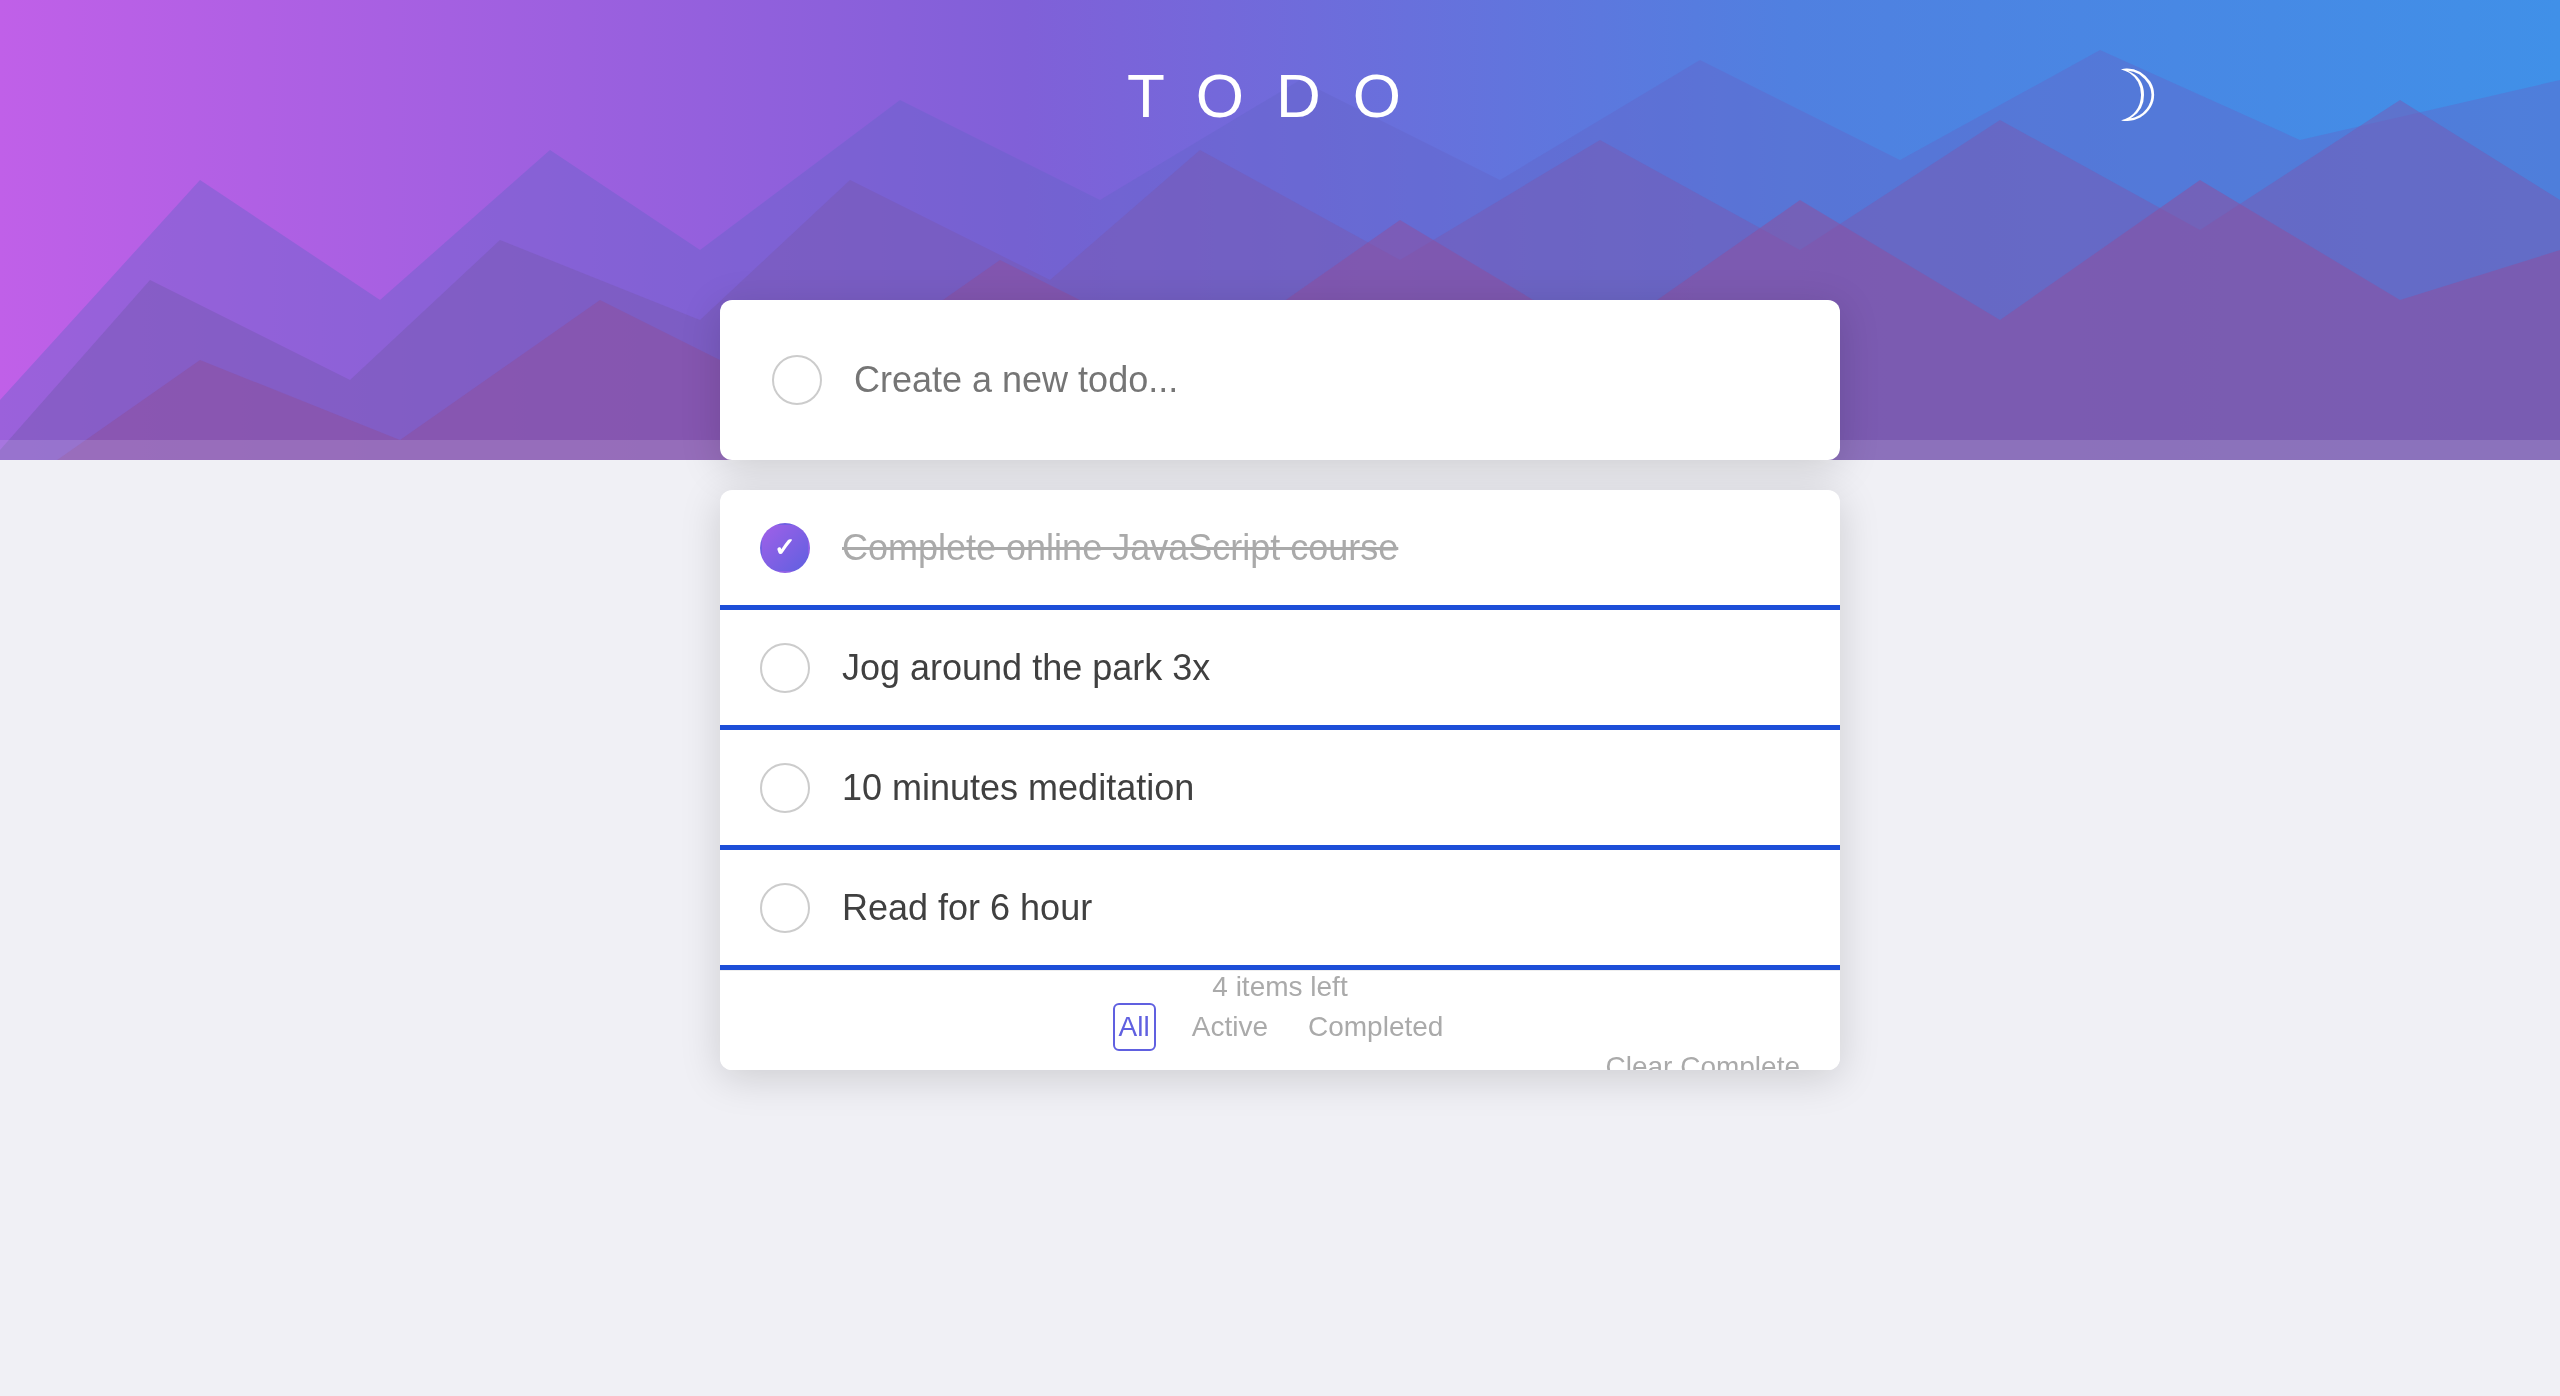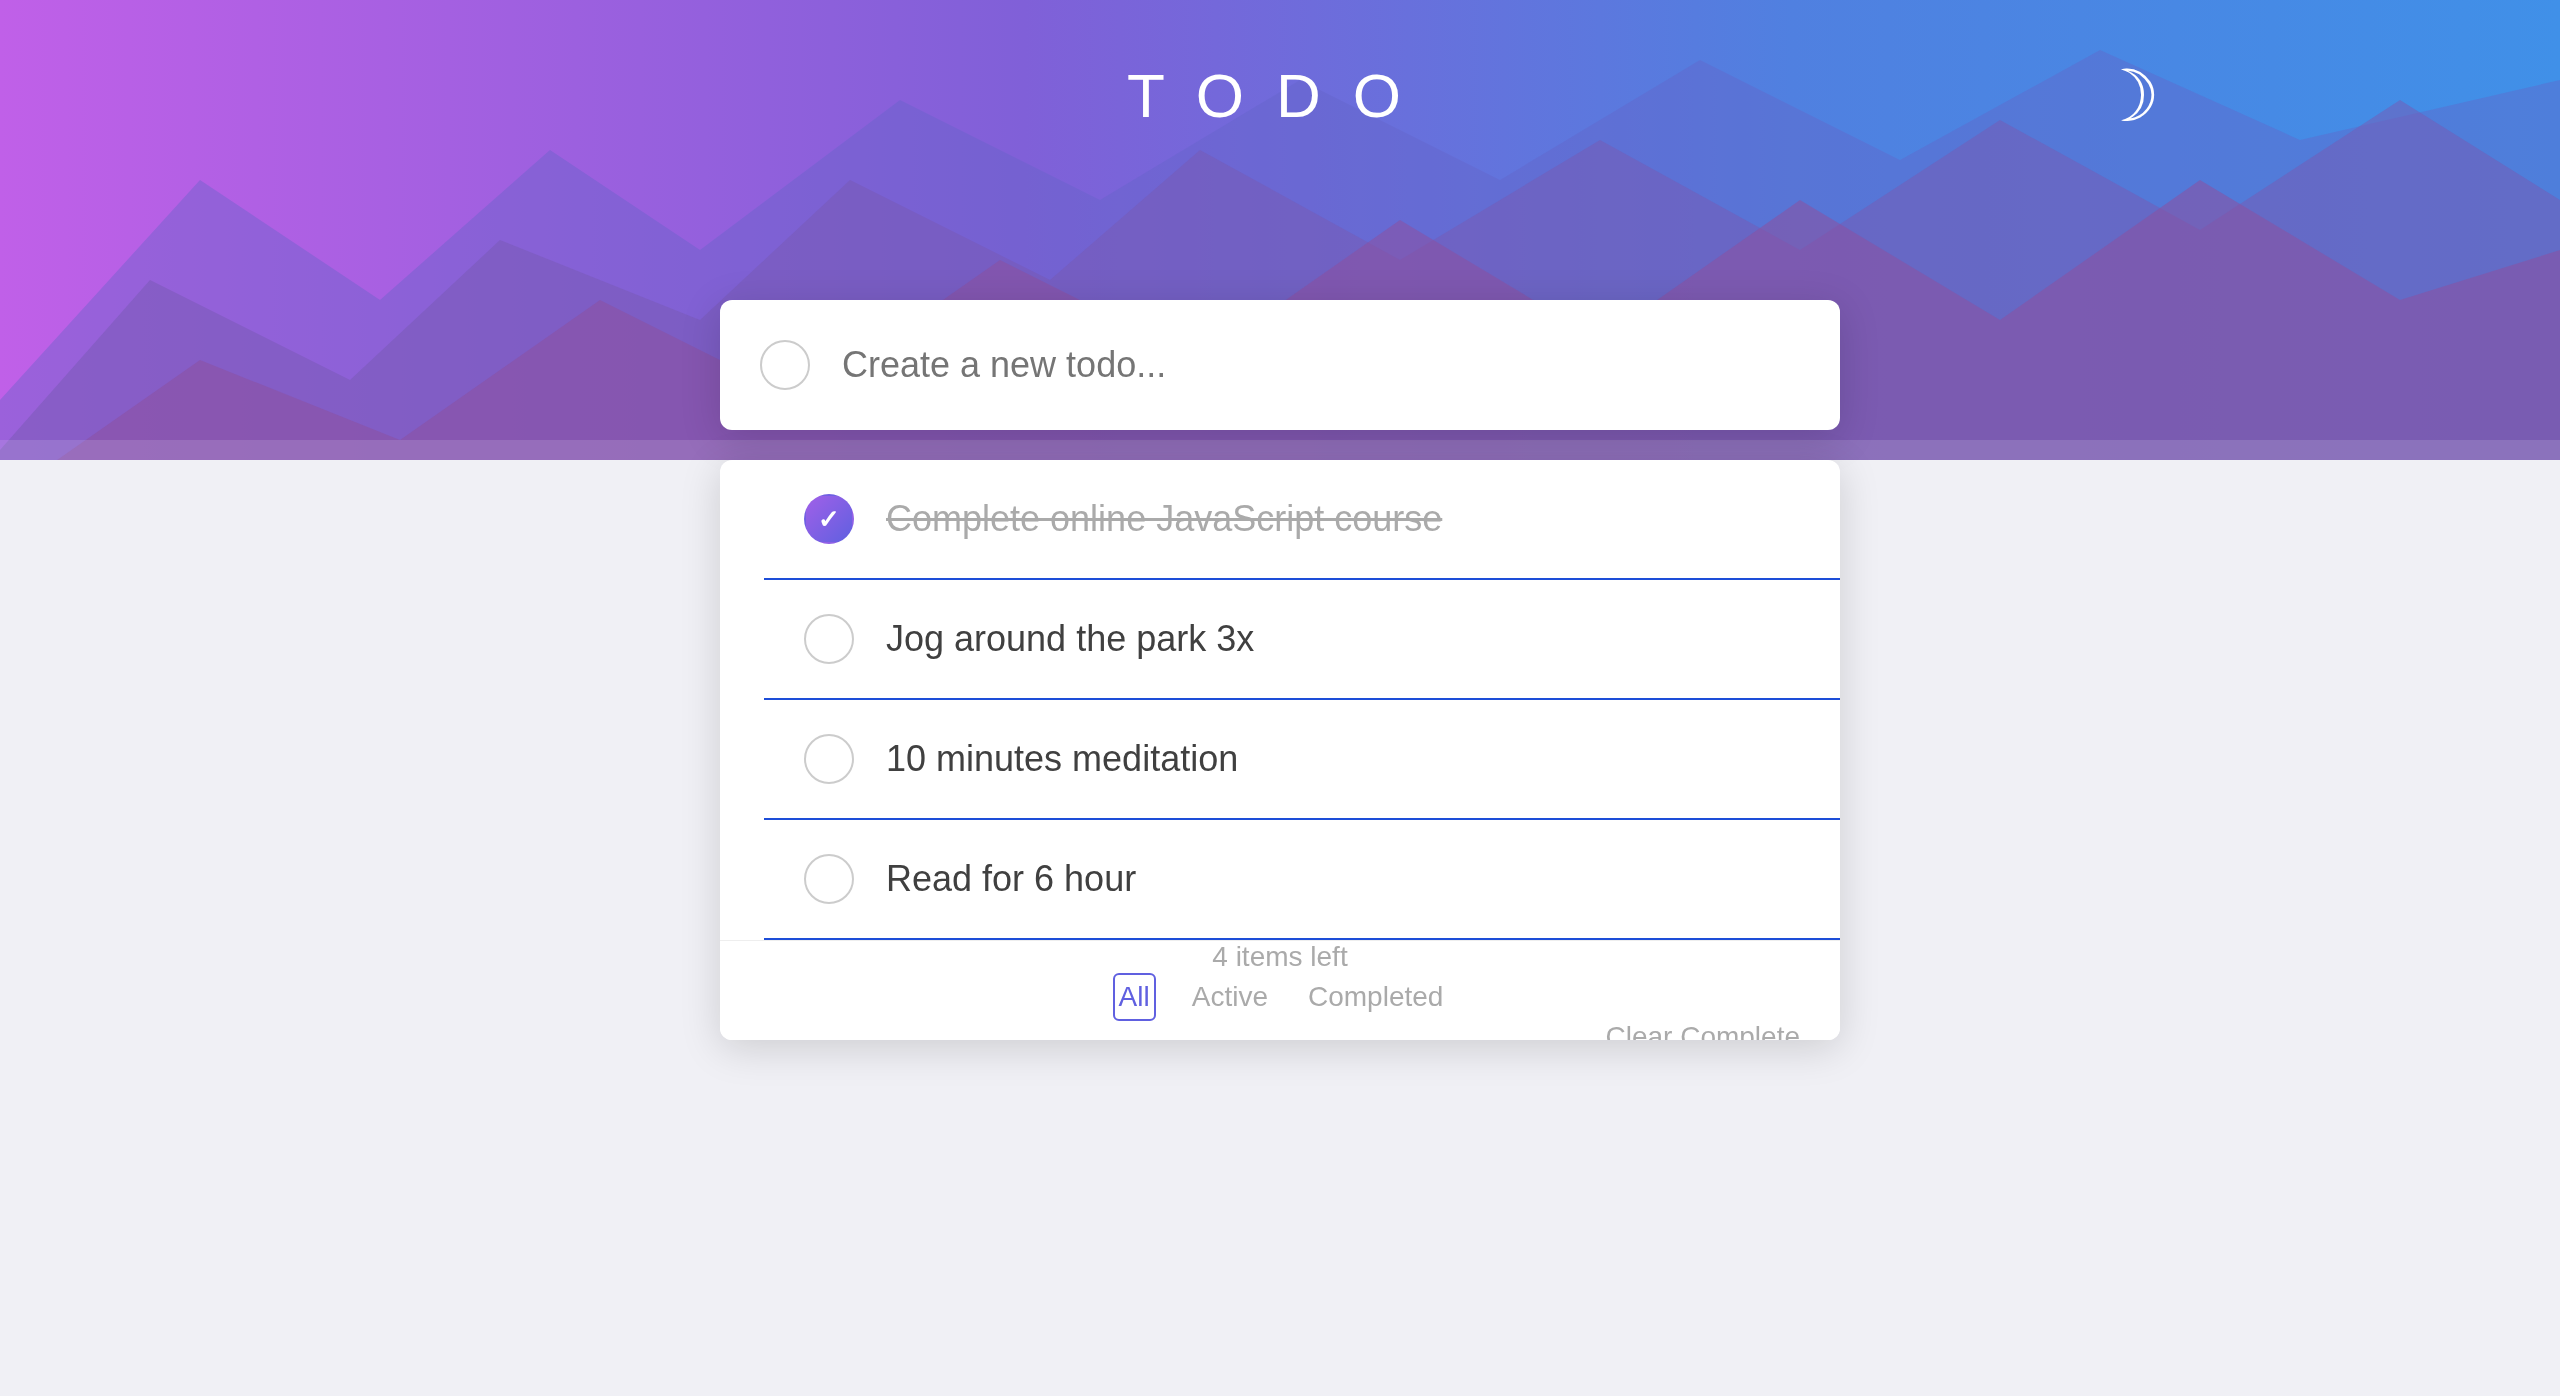--- a/index.html
+++ b/index.html
@@ -69,22 +69,22 @@
       top: 300px;
       left: 50%;
       transform: translateX(-50%);
       width: 1120px;
     }
 
     .new-todo-box {
       background: white;
       border-radius: 12px;
       box-shadow: 0 8px 40px rgba(0,0,0,0.15);
-      padding: 0 40px;
-      height: 130px;
+      padding: 0 52px;
+      height: 160px;
       display: flex;
       align-items: center;
       margin-bottom: 30px;
     }
 
     .new-todo-circle {
       width: 50px;
       height: 50px;
       border-radius: 50%;
       border: 2px solid #ccc;
@@ -107,22 +107,21 @@
       border-radius: 12px;
       box-shadow: 0 8px 40px rgba(0,0,0,0.15);
       overflow: hidden;
     }
 
     .todo-item {
       display: flex;
       align-items: center;
       padding: 0 40px;
       height: 120px;
-      border-bottom: 2px solid #1d4ed8;
-      margin-left: 44px;
+      border-bottom: 5px solid #1d4ed8;
     }
 
     .todo-item:last-child {
       border-bottom: none;
     }
 
     .todo-checkbox {
       width: 50px;
       height: 50px;
       border-radius: 50%;

